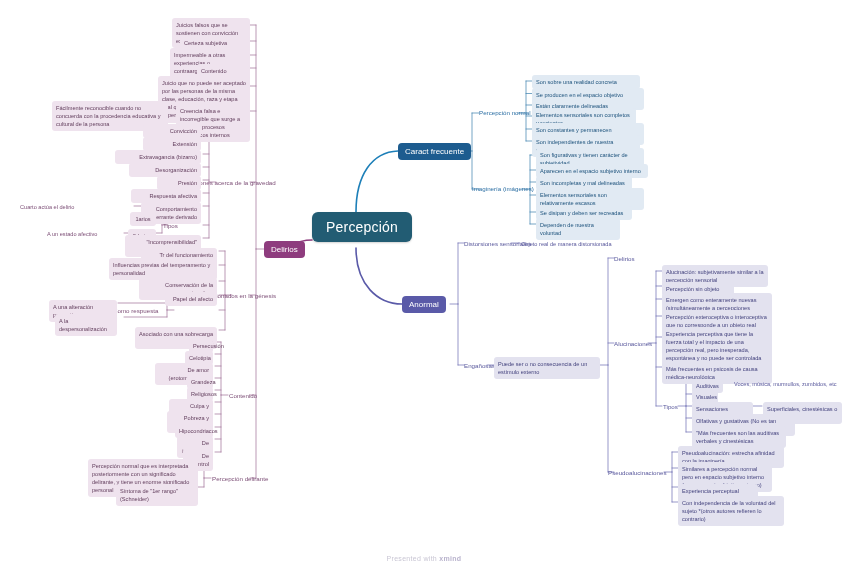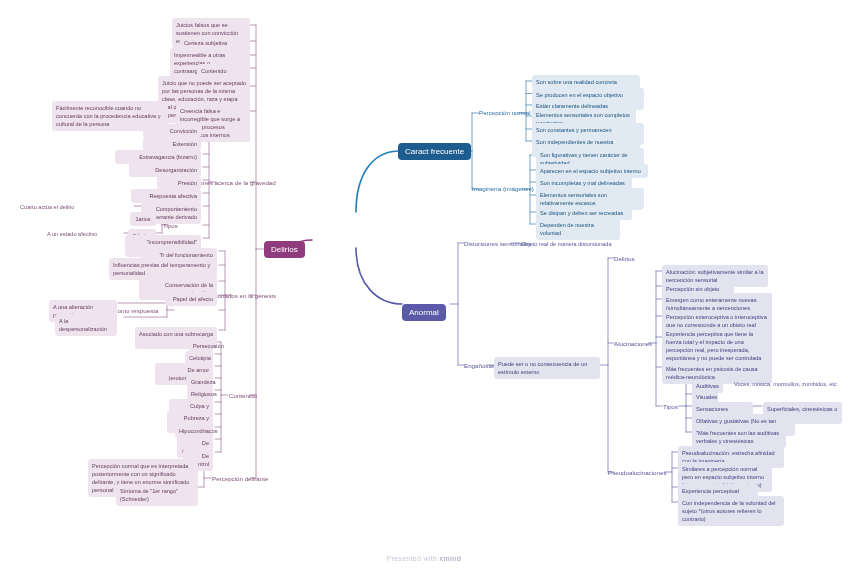--- a/index.html
+++ b/index.html
@@ -148,20 +148,21 @@
       <path d="M221 395 L 221 342 M221 395 L 221 452" stroke="#9e6e97" stroke-width=".7"></path>
       <path d="M221 342 L 215 342 M221 354 L 215 354 M221 366 L 215 366 M221 378 L 215 378 M221 390 L 215 390 M221 402 L 215 402 M221 414 L 215 414 M221 427 L 215 427 M221 439 L 215 439 M221 452 L 215 452" stroke="#9e6e97" stroke-width=".7"></path>
 
       <path d="M256 478 L 250 478" stroke="#9e6e97" stroke-width=".7"></path>
       <path d="M211 478 L 204 478" stroke="#9e6e97" stroke-width=".7"></path>
       <path d="M204 478 L 204 470 M204 478 L 204 487" stroke="#9e6e97" stroke-width=".7"></path>
       <path d="M204 470 L 198 470 M204 487 L 198 487" stroke="#9e6e97" stroke-width=".7"></path>
     </g>
   </svg>
 
+  <div class="node root" style="left:312px;top:212px;">Percepción</div>
 
   <div class="node b-blue" style="left:398px;top:143px;">Caract frecuente</div>
 
   <div class="node l2-blue" style="left:479px;top:109px;">Percepción normal</div>
 
   <div class="node leaf leaf-blue" style="left:532px;top:75px;width:108px;">Son sobre una realidad concreta</div>
   <div class="node leaf leaf-blue" style="left:532px;top:87.5px;width:112px;">Se producen en el espacio objetivo externo</div>
   <div class="node leaf leaf-blue" style="left:532px;top:99px;width:92px;">Están claramente delineadas</div>
   <div class="node leaf leaf-blue" style="left:532px;top:108px;width:104px;">Elementos sensoriales son completos y recientes</div>
   <div class="node leaf leaf-blue" style="left:532px;top:123px;width:112px;">Son constantes y permanecen inalterables</div>
@@ -169,21 +170,21 @@
 
   <div class="node l2-blue" style="left:472px;top:185px;">Imaginería (imágenes)</div>
 
   <div class="node leaf leaf-blue" style="left:536px;top:148px;width:108px;">Son figurativas y tienen carácter de subjetividad</div>
   <div class="node leaf leaf-blue" style="left:536px;top:164px;width:112px;">Aparecen en el espacio subjetivo interno</div>
   <div class="node leaf leaf-blue" style="left:536px;top:176px;width:96px;">Son incompletas y mal delineadas</div>
   <div class="node leaf leaf-blue" style="left:536px;top:188px;width:108px;">Elementos sensoriales son relativamente escasos</div>
   <div class="node leaf leaf-blue" style="left:536px;top:206px;width:96px;">Se disipan y deben ser recreadas</div>
   <div class="node leaf leaf-blue" style="left:536px;top:218px;width:84px;">Dependen de nuestra voluntad</div>
 
-  <div class="node b-purple" style="left:402px;top:304px;">Anormal</div>
+  <div class="node b-purple" style="left:402px;top:296px;">Anormal</div>
 
   <div class="node l2-purple" style="left:464px;top:240px;">Distorsiones sensoriales</div>
   <div class="node plain plain-purple" style="left:521px;top:240px;">Objeto real de manera distorsionada</div>
 
   <div class="node l2-purple" style="left:464px;top:362px;">Engañosas</div>
   <div class="node leaf leaf-purple" style="left:494px;top:357px;width:106px;">Puede ser o no consecuencia de un estímulo externo</div>
 
   <div class="node l2-purple" style="left:614px;top:255px;">Delirios</div>
 
   <div class="node l2-purple" style="left:614px;top:340px;">Alucinaciones</div>

